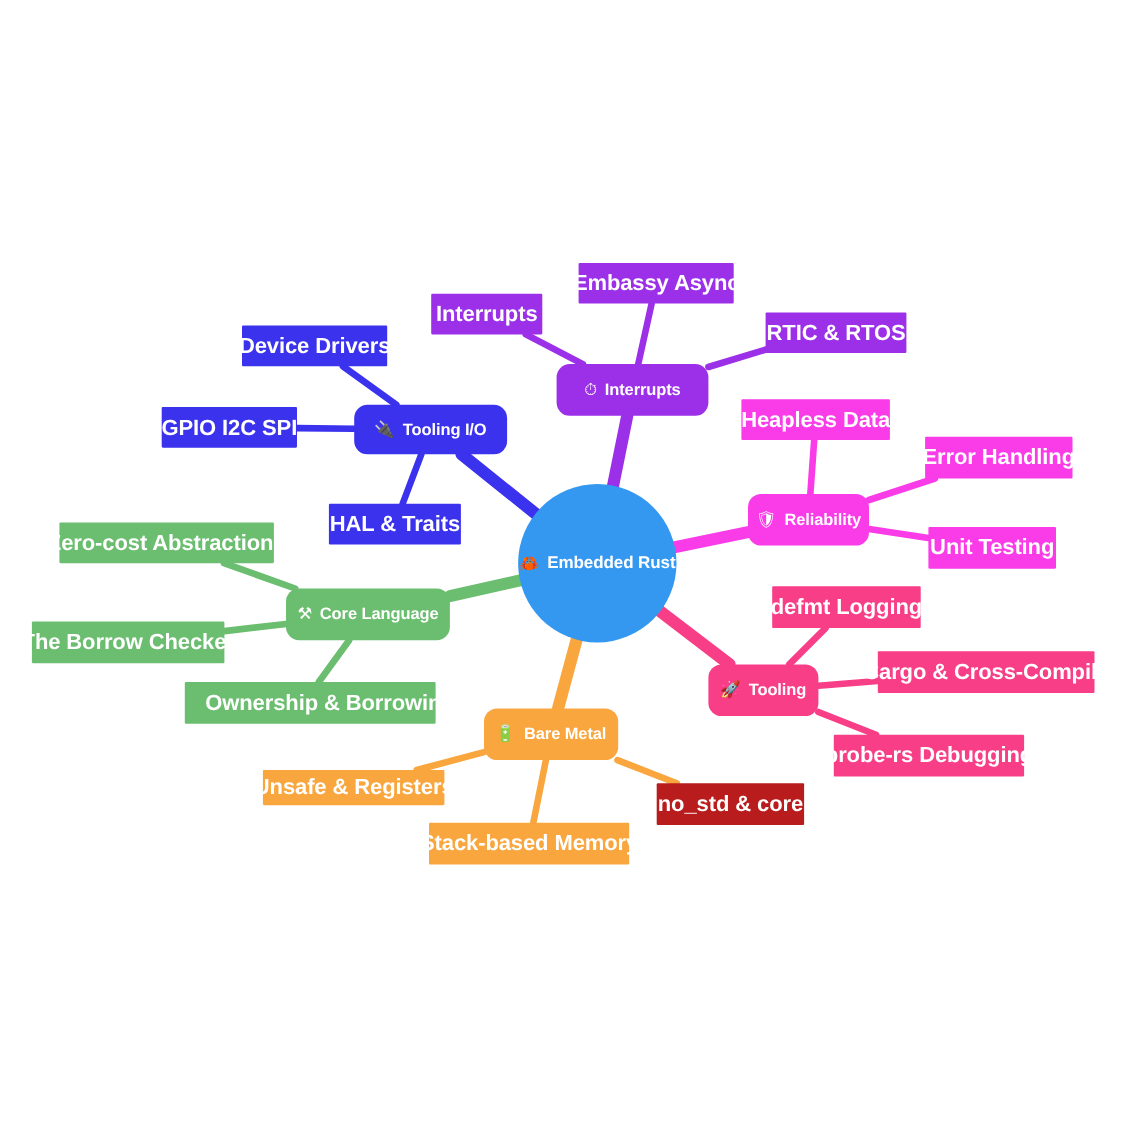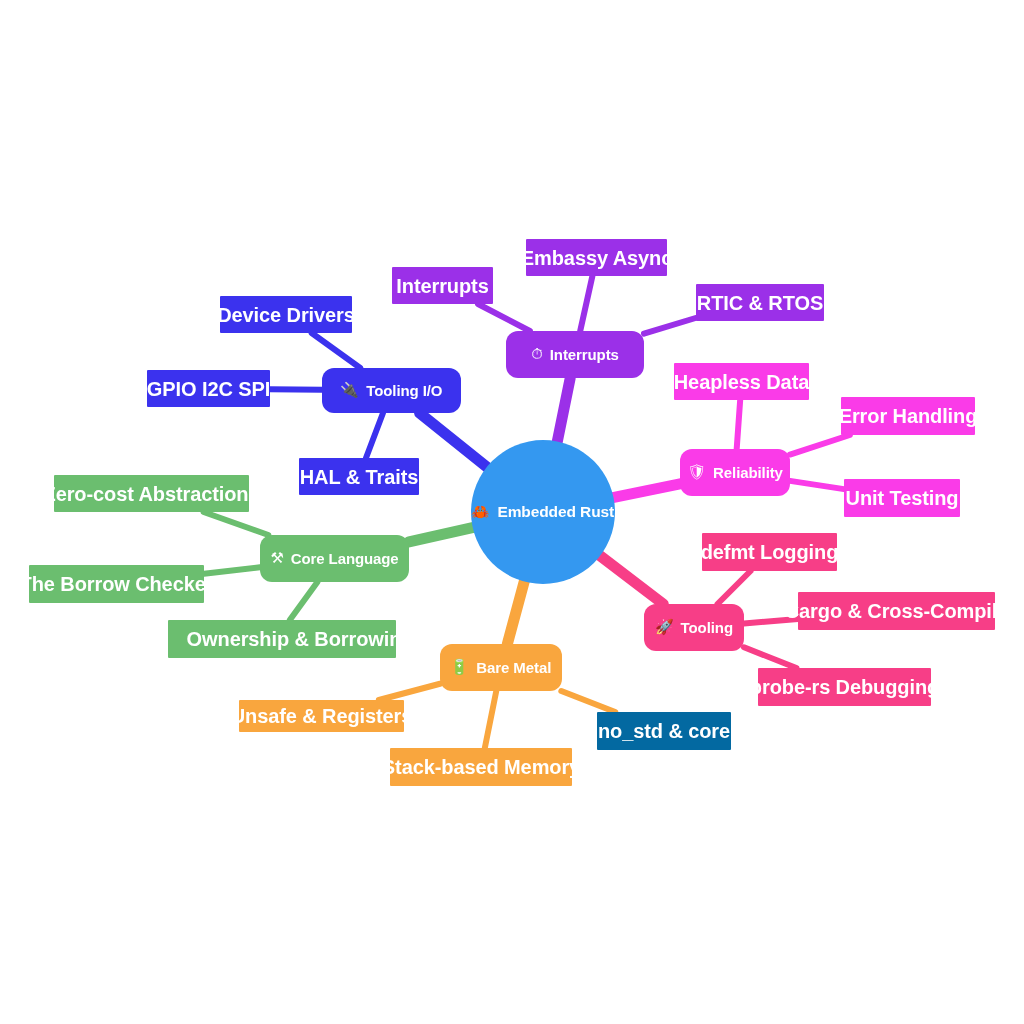--- a/index.html
+++ b/index.html
@@ -152,21 +152,21 @@
       <div class="node node-main" style="left: 440px; top: 644px; width: 122px; height: 47px; background: rgb(249, 166, 62);">
         <span class="ico">🔋</span>
         <span class="lbl">Bare Metal</span>
       </div>
       <div class="node node-leaf" style="left: 239px; top: 700px; width: 165px; height: 32px; background: rgb(249, 166, 62); text-align: center;">
         <span class="lbl">Unsafe &amp; Registers</span>
       </div>
       <div class="node node-leaf" style="left: 390px; top: 748px; width: 182px; height: 38px; background: rgb(249, 166, 62);">
         <span class="lbl">Stack-based Memory</span>
       </div>
-      <div class="node node-leaf" style="left: 597px; top: 712px; width: 134px; height: 38px; background: #0369a1;">
+      <div class="node node-leaf" style="left: 597px; top: 712px; width: 134px; height: 38px; background: #b91c1c;">
         <span class="lbl">no_std &amp; core</span>
       </div>
       <div class="node node-main" style="left: 260px; top: 535px; width: 149px; height: 47px; background: rgb(107, 190, 111);">
         <span class="ico">⚒</span>
         <span class="lbl">Core Language</span>
       </div>
       <div class="node node-leaf" style="left: 54px; top: 475px; width: 195px; height: 37px; background: rgb(107, 190, 111);">
         <span class="lbl">Zero-cost Abstractions</span>
       </div>
       <div class="node node-leaf" style="left: 29px; top: 565px; width: 175px; height: 38px; background: rgb(107, 190, 111);">

